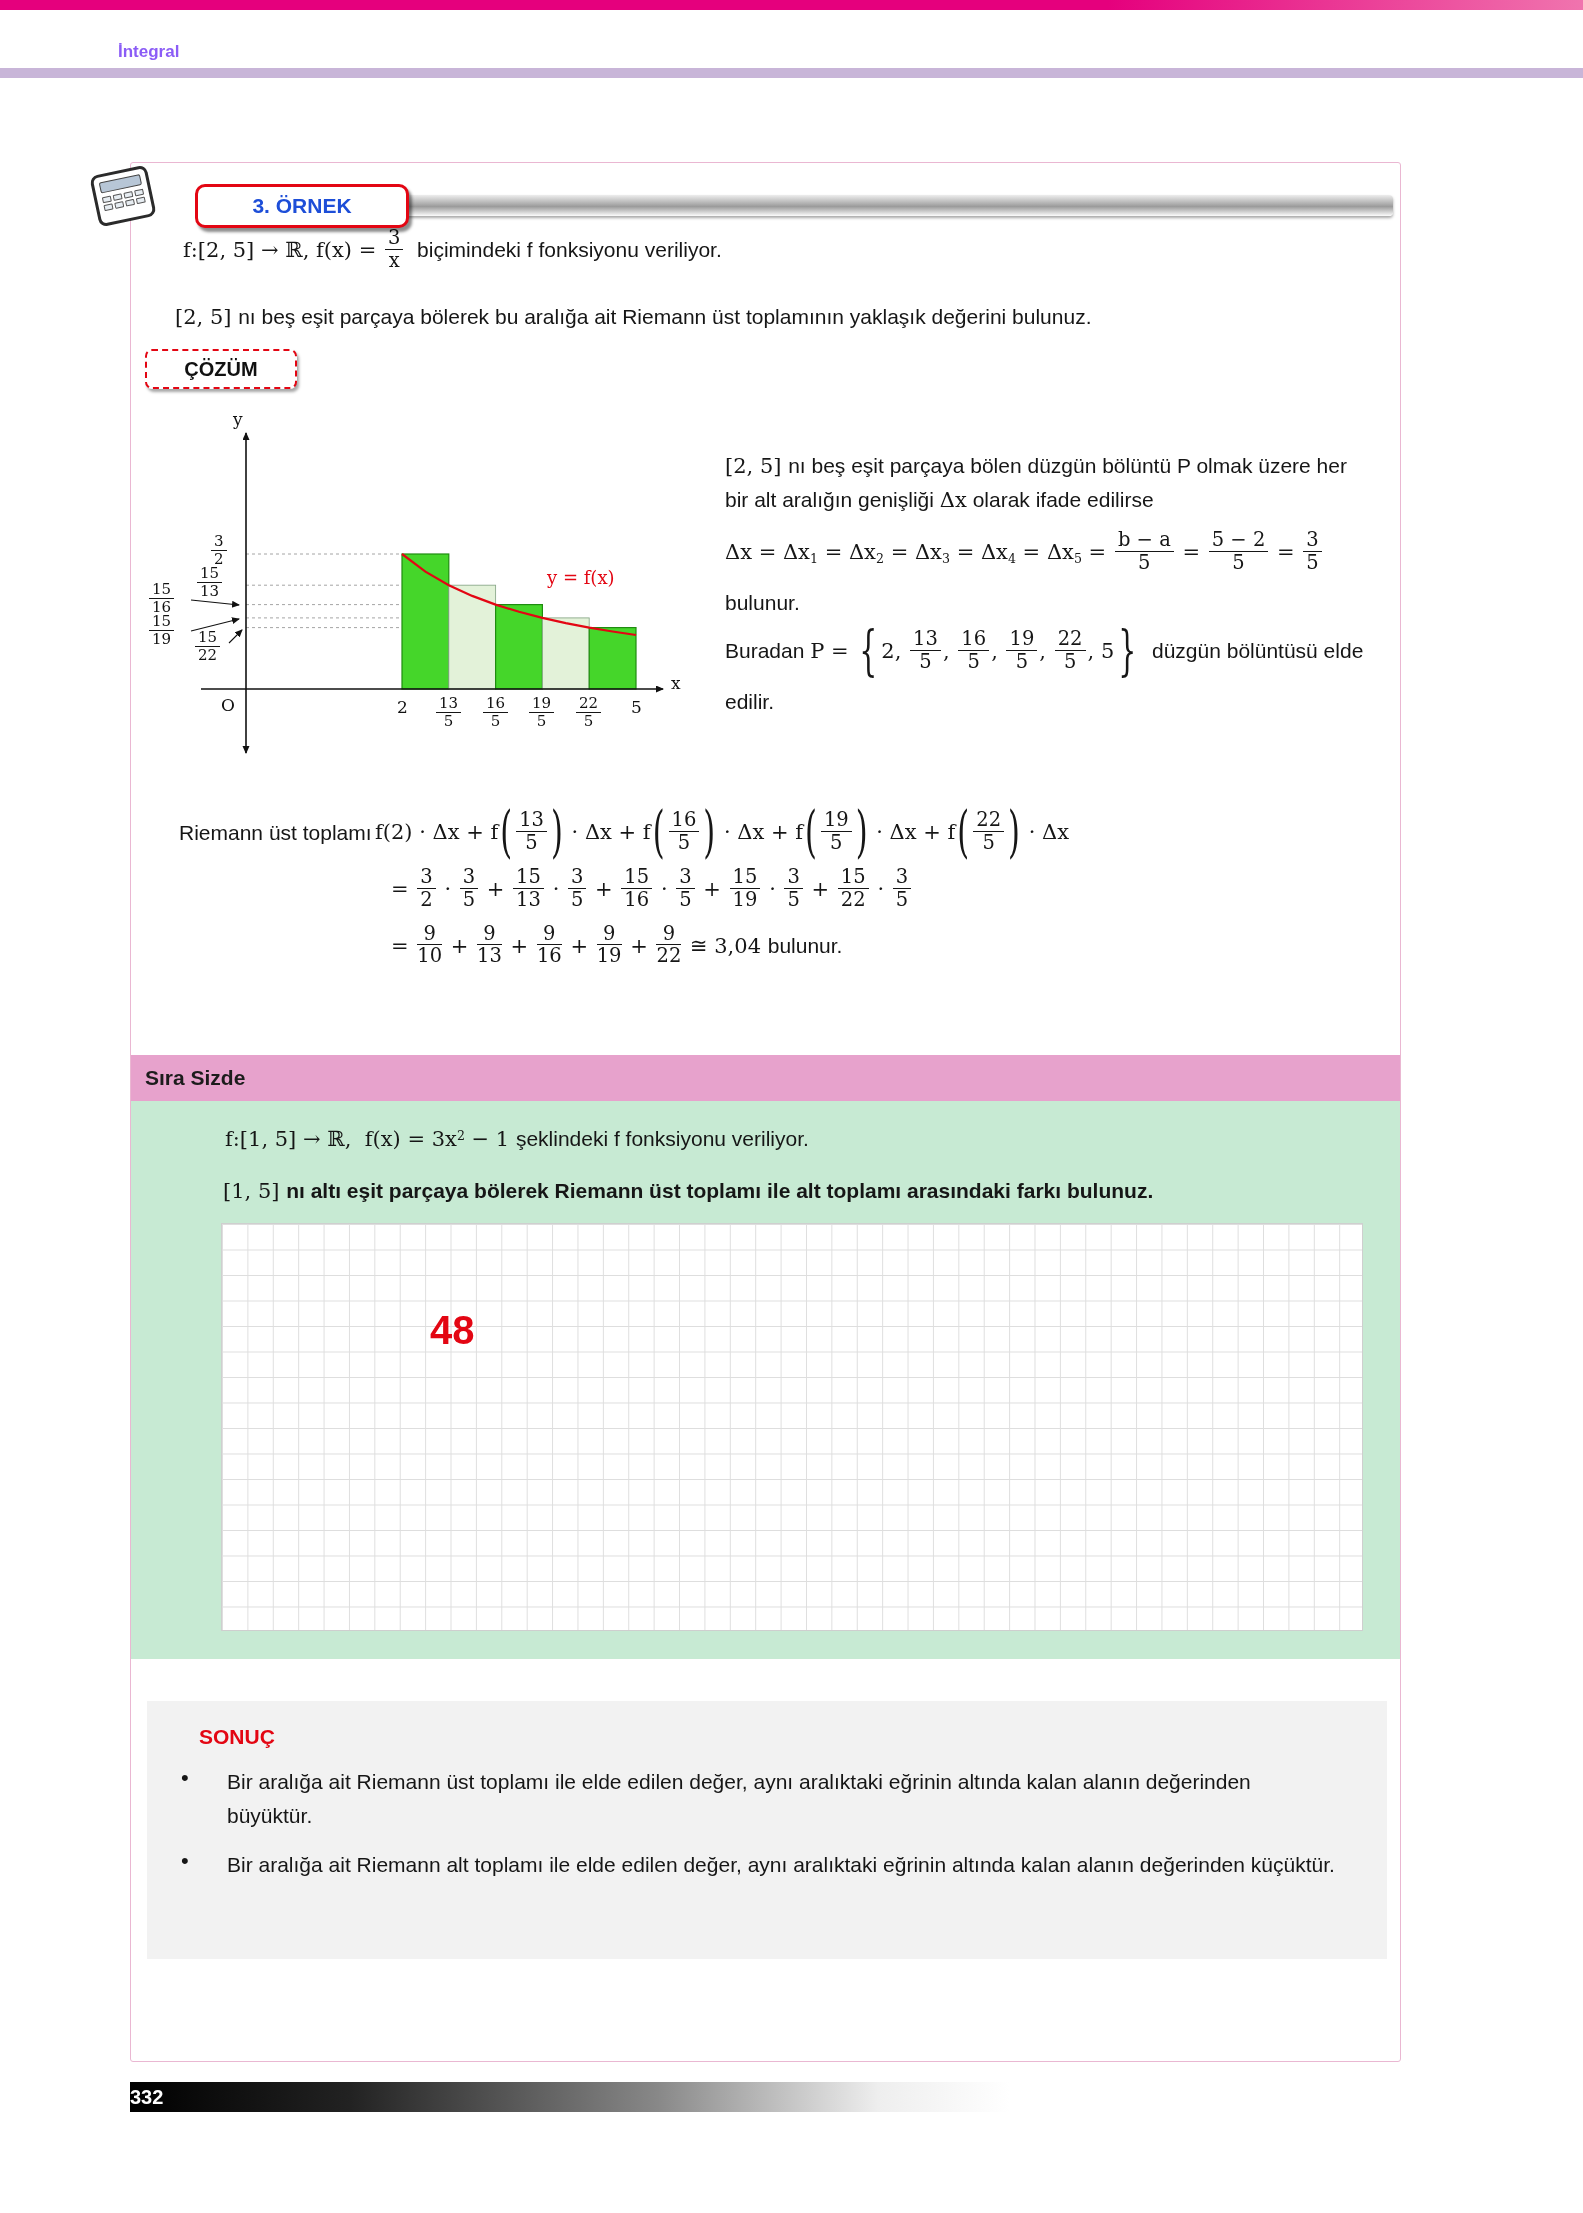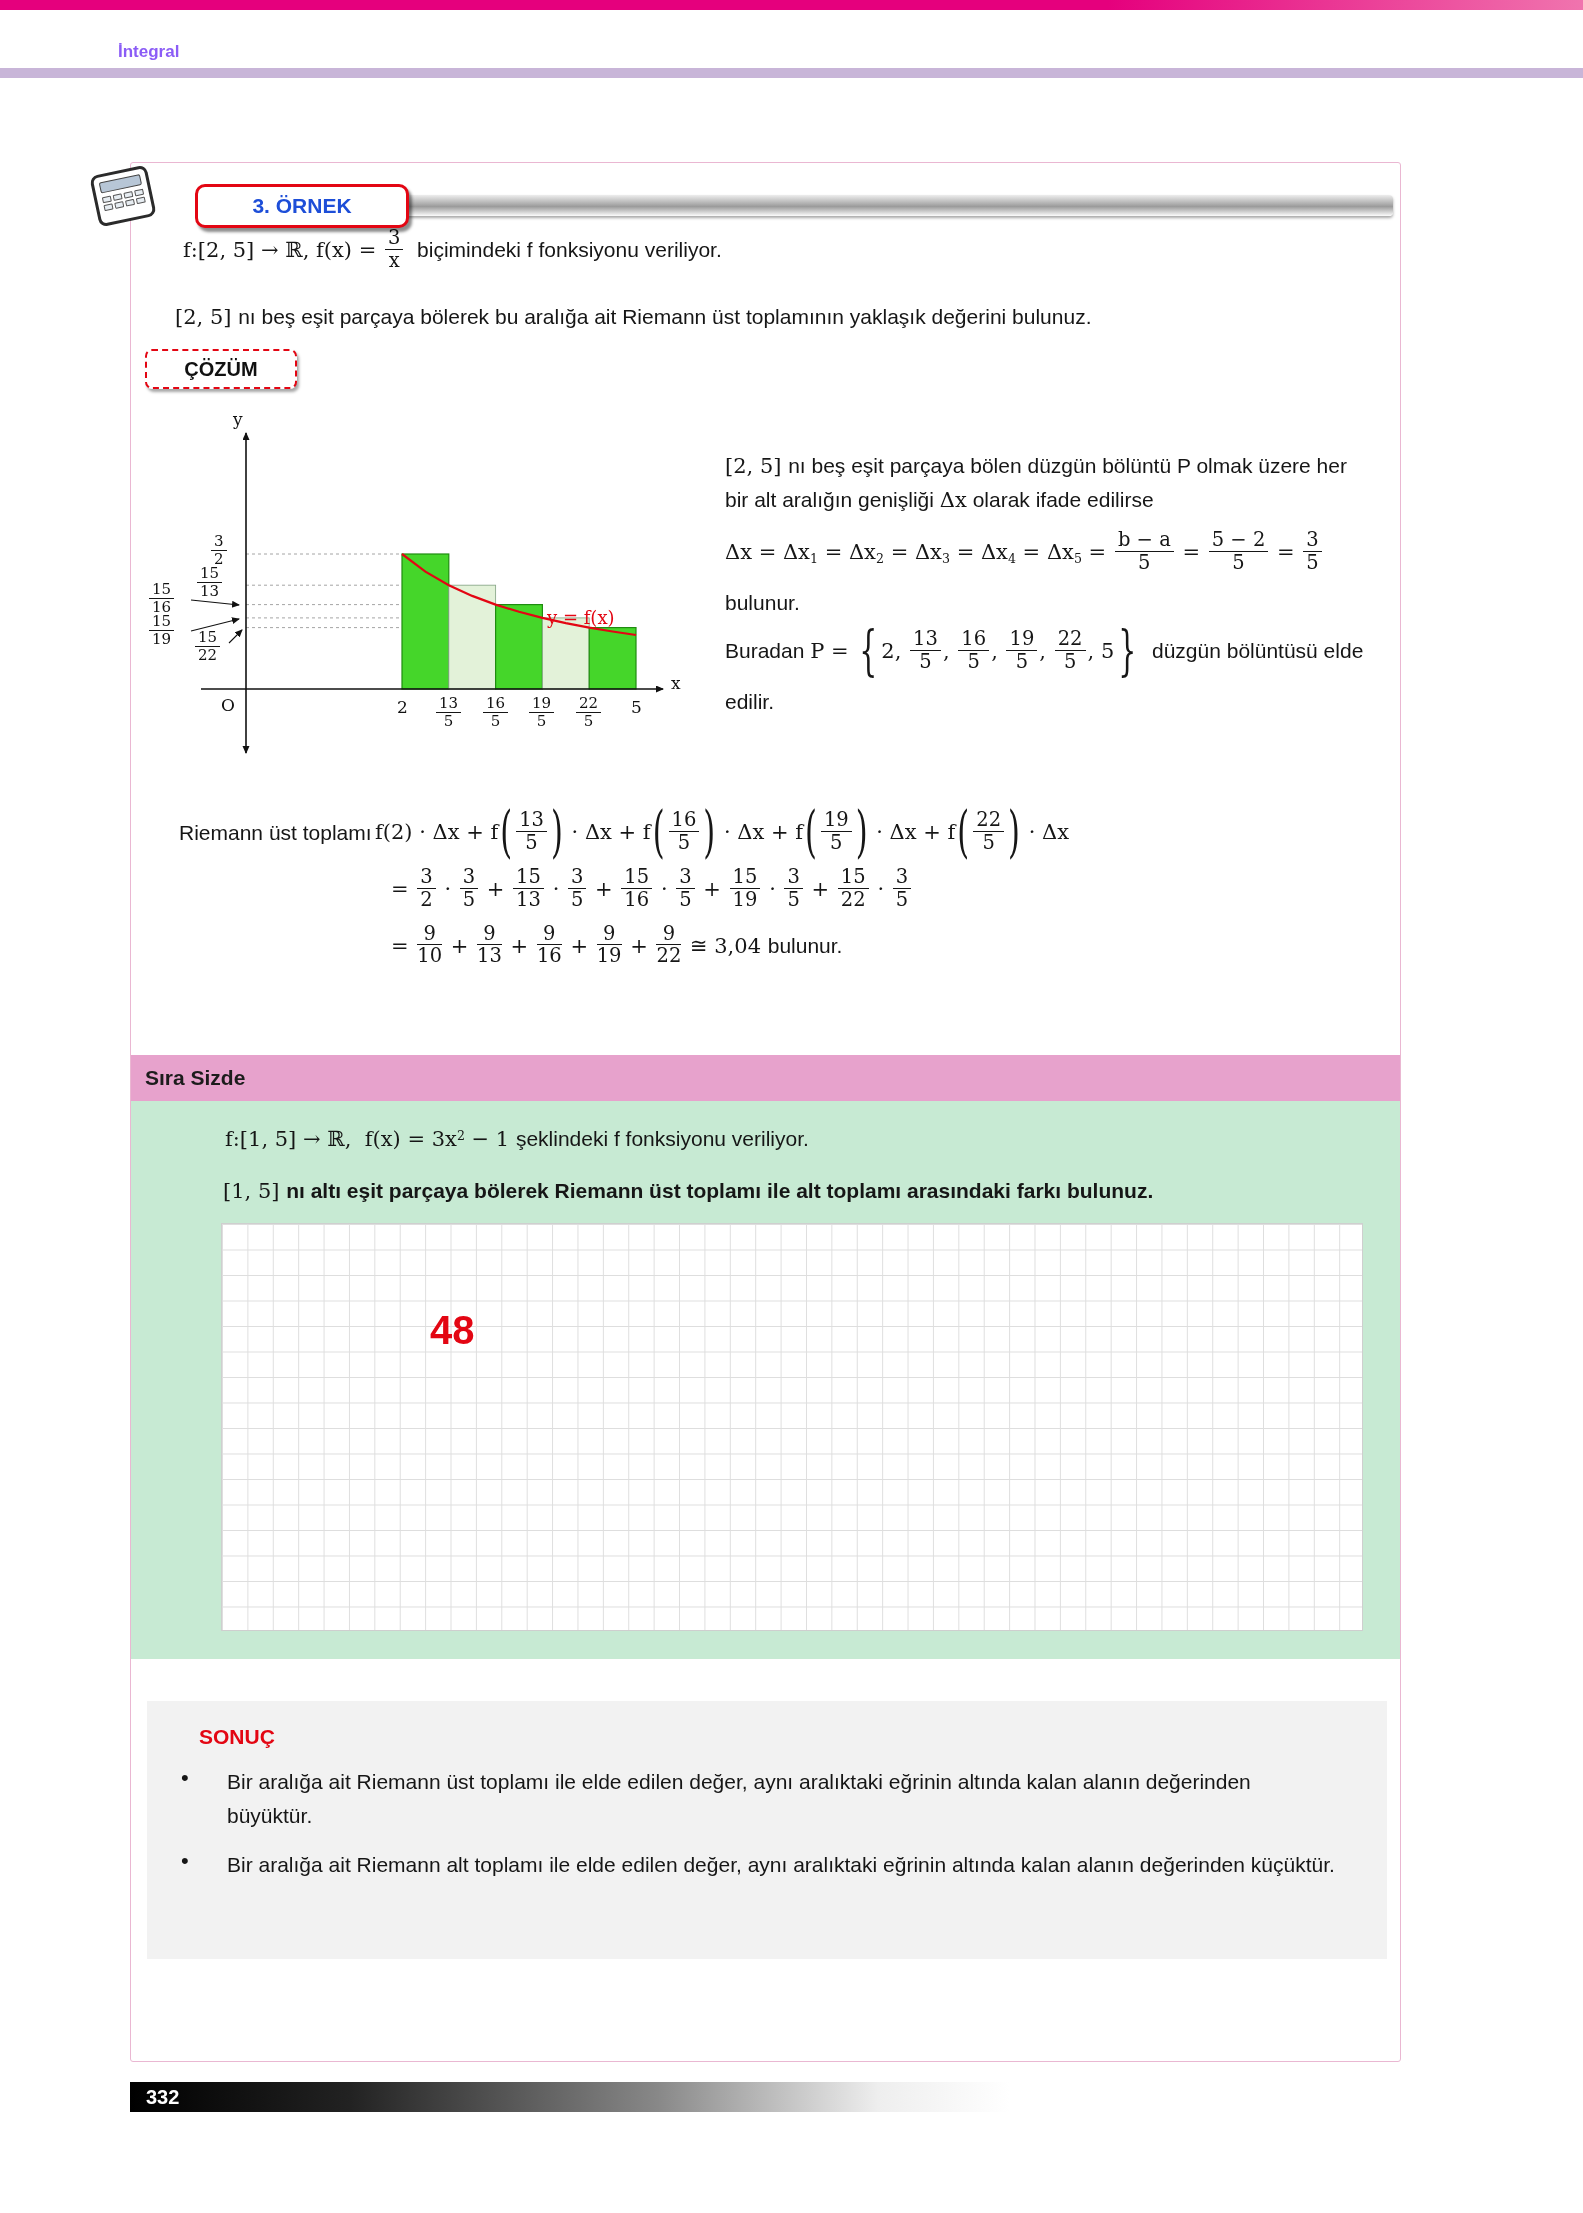--- a/index.html
+++ b/index.html
@@ -50,21 +50,21 @@
   .q-line2{position:absolute;left:44px;top:140px;}
 
   .cozum-pill{position:absolute;left:14px;top:186px;width:152px;height:40px;background:#fff;
     border:2.5px dashed #e30613;border-radius:7px;display:flex;align-items:center;justify-content:center;
     font-weight:bold;font-size:20px;color:#111;box-shadow:2px 3px 3px rgba(0,0,0,0.35);z-index:2;}
 
   
   .graph{position:absolute;left:20px;top:246px;width:560px;height:370px;}
   .graph svg{position:absolute;left:0;top:0;}
   .glabel{position:absolute;font-family:"DejaVu Serif","DejaVu Sans",serif;font-size:17px;color:#111;}
-  .curve-label{color:#e30613;font-size:18px;margin-top:40px;}
+  .curve-label{color:#e30613;font-size:18px;}
   .gfrac{position:absolute;font-family:"DejaVu Serif","DejaVu Sans",serif;font-size:15px;color:#111;}
   .gfrac .frac{transform:none;margin:0;font-size:1em;}
 
   .sol-text{position:absolute;left:594px;top:286px;width:648px;font-size:21px;}
   .wrapline{white-space:normal;line-height:1.62;}
   .wrapline .mt,.wrapline .ms{white-space:normal;}
   .plain{font-family:"Liberation Sans",sans-serif;line-height:1.62;}
   .sol-gap{margin-top:14px;}
   .sol-gap-sm{margin-top:10px;}
 
@@ -88,21 +88,21 @@
   .sonuc{position:absolute;left:16px;top:1538px;width:1240px;height:258px;background:#f2f2f2;}
   .sonuc-title{position:absolute;left:36px;top:24px;font-size:21px;font-weight:bold;color:#e30613;margin-left:16px;}
   .bullets{position:absolute;left:34px;top:64px;width:1160px;}
   .bullet-row{display:flex;margin-bottom:16px;}
   .bdot{width:46px;flex:0 0 46px;font-size:22px;color:#161616;}
   .btext{font-size:21px;line-height:1.6;color:#161616;}
 
   .footer{position:absolute;left:130px;top:2082px;width:880px;height:30px;
     background:linear-gradient(to right,#000 0%,#222 25%,#888 60%,#eee 85%,#fff 100%);
     display:flex;align-items:center;}
-  .footer span{color:#fff;font-weight:bold;font-size:20px;padding-left:16px;}
+  .footer span{color:#fff;font-weight:bold;font-size:20px;}
 </style>
 </head>
 <body>
 
 <div class="page">
 
   <div class="topbar"></div>
   <div class="integral-label">İntegral</div>
   <div class="lavbar"></div>
 

